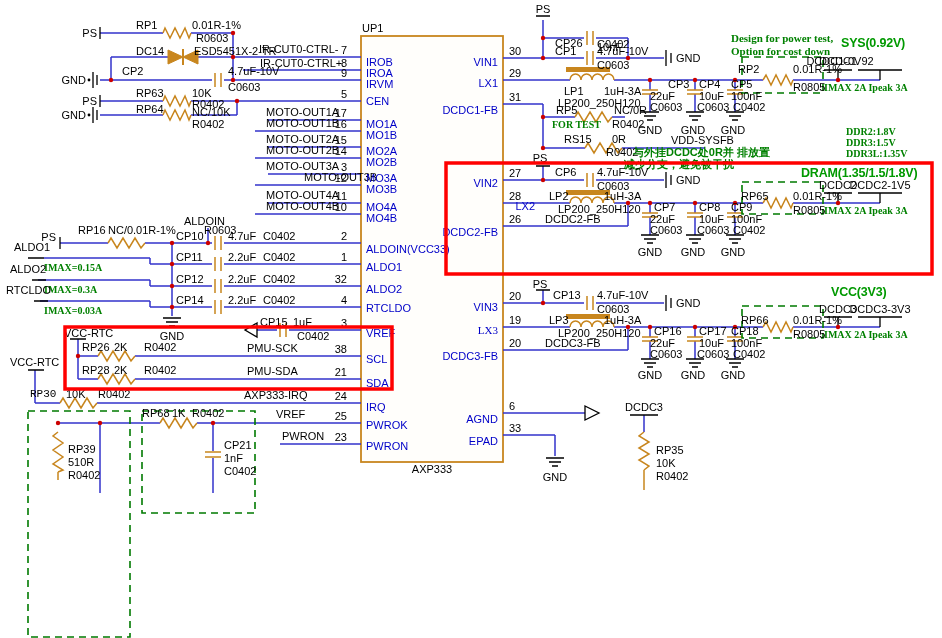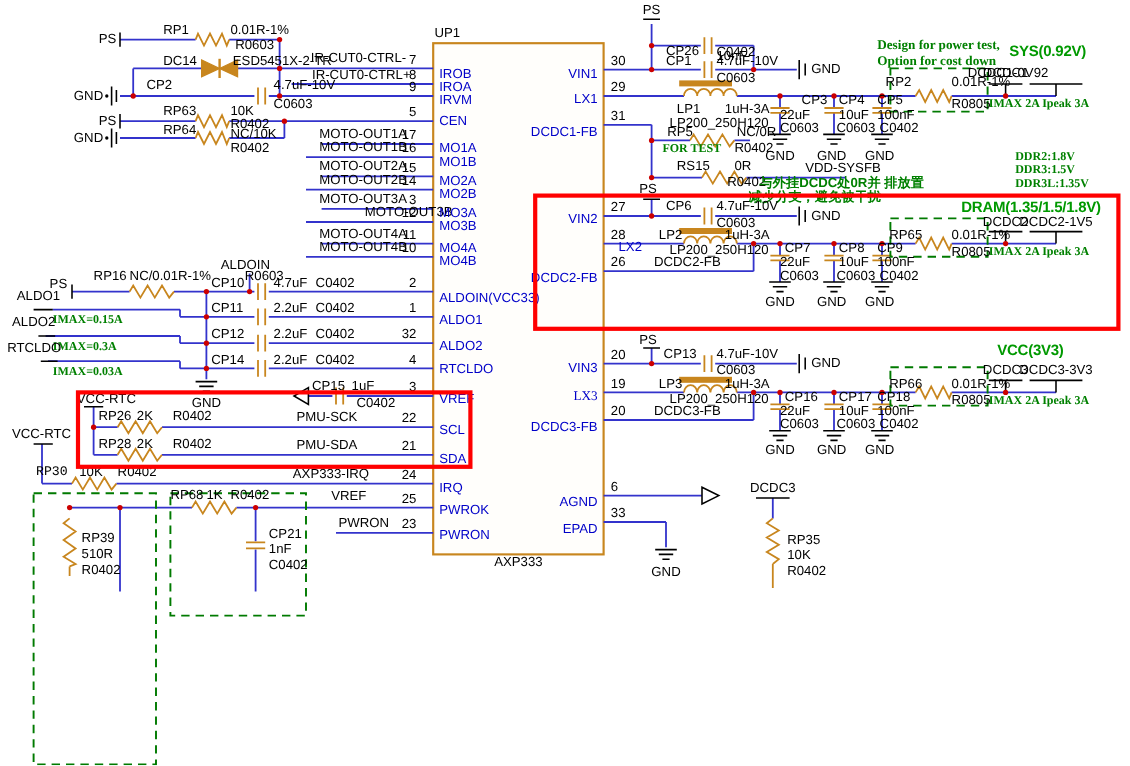--- a/index.html
+++ b/index.html
@@ -379,21 +379,21 @@
       <span class="lbl  a-r" style="left: 347px; top: 236px;">2</span>
       <span class="lbl b" style="left: 366px; top: 249px;">ALDOIN(VCC33)</span>
       <span class="lbl  a-r" style="left: 347px; top: 257px;">1</span>
       <span class="lbl b" style="left: 366px; top: 267px;">ALDO1</span>
       <span class="lbl  a-r" style="left: 347px; top: 279px;">32</span>
       <span class="lbl b" style="left: 366px; top: 289px;">ALDO2</span>
       <span class="lbl  a-r" style="left: 347px; top: 300px;">4</span>
       <span class="lbl b" style="left: 366px; top: 308px;">RTCLDO</span>
       <span class="lbl  a-r" style="left: 347px; top: 323px;">3</span>
       <span class="lbl b" style="left: 366px; top: 333px;">VREF</span>
-      <span class="lbl  a-r" style="left: 347px; top: 349px;">22</span>
+      <span class="lbl  a-r" style="left: 347px; top: 349px;">38</span>
       <span class="lbl b" style="left: 366px; top: 359px;">SCL</span>
       <span class="lbl  a-r" style="left: 347px; top: 372px;">21</span>
       <span class="lbl b" style="left: 366px; top: 383px;">SDA</span>
       <span class="lbl  a-r" style="left: 347px; top: 396px;">24</span>
       <span class="lbl b" style="left: 366px; top: 407px;">IRQ</span>
       <span class="lbl  a-r" style="left: 347px; top: 416px;">25</span>
       <span class="lbl b" style="left: 366px; top: 425px;">PWROK</span>
       <span class="lbl  a-r" style="left: 347px; top: 437px;">23</span>
       <span class="lbl b" style="left: 366px; top: 446px;">PWRON</span>
       <span class="lbl " style="left: 509px; top: 51px;">30</span>

